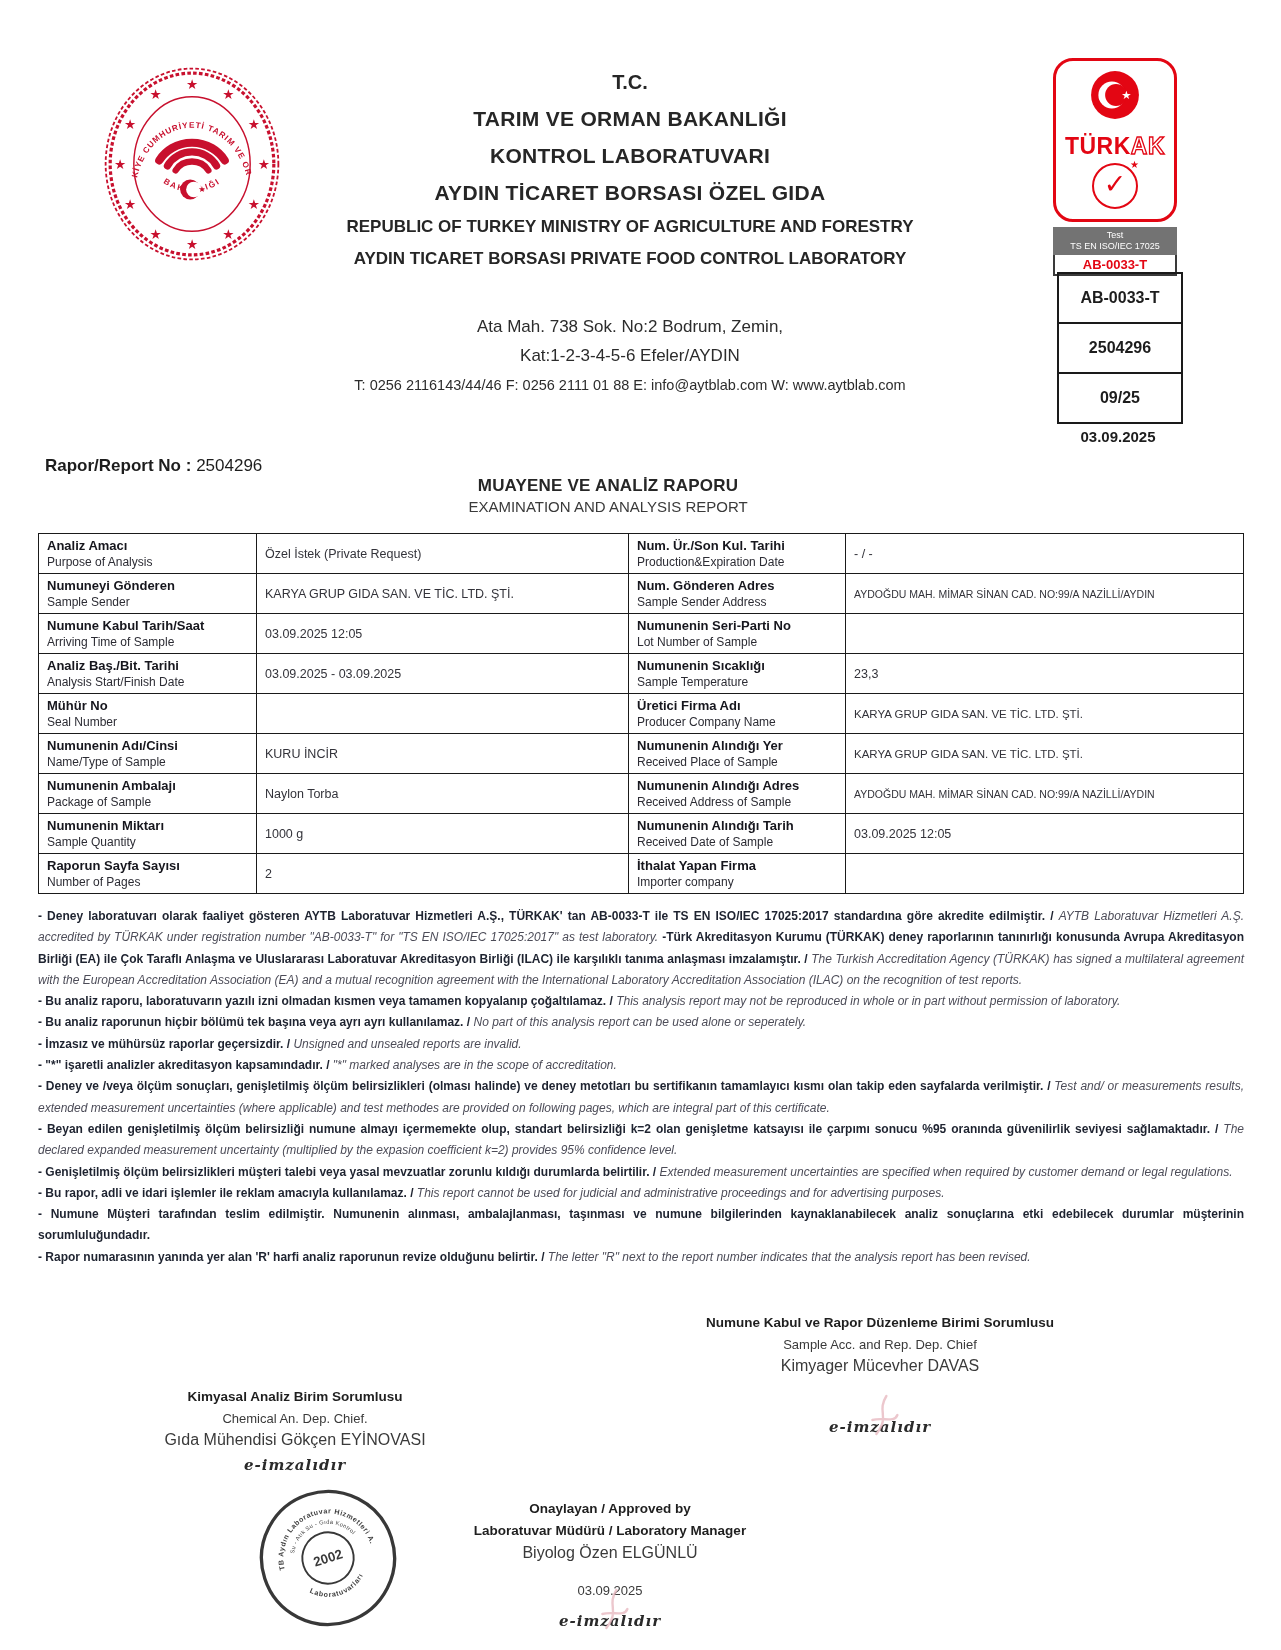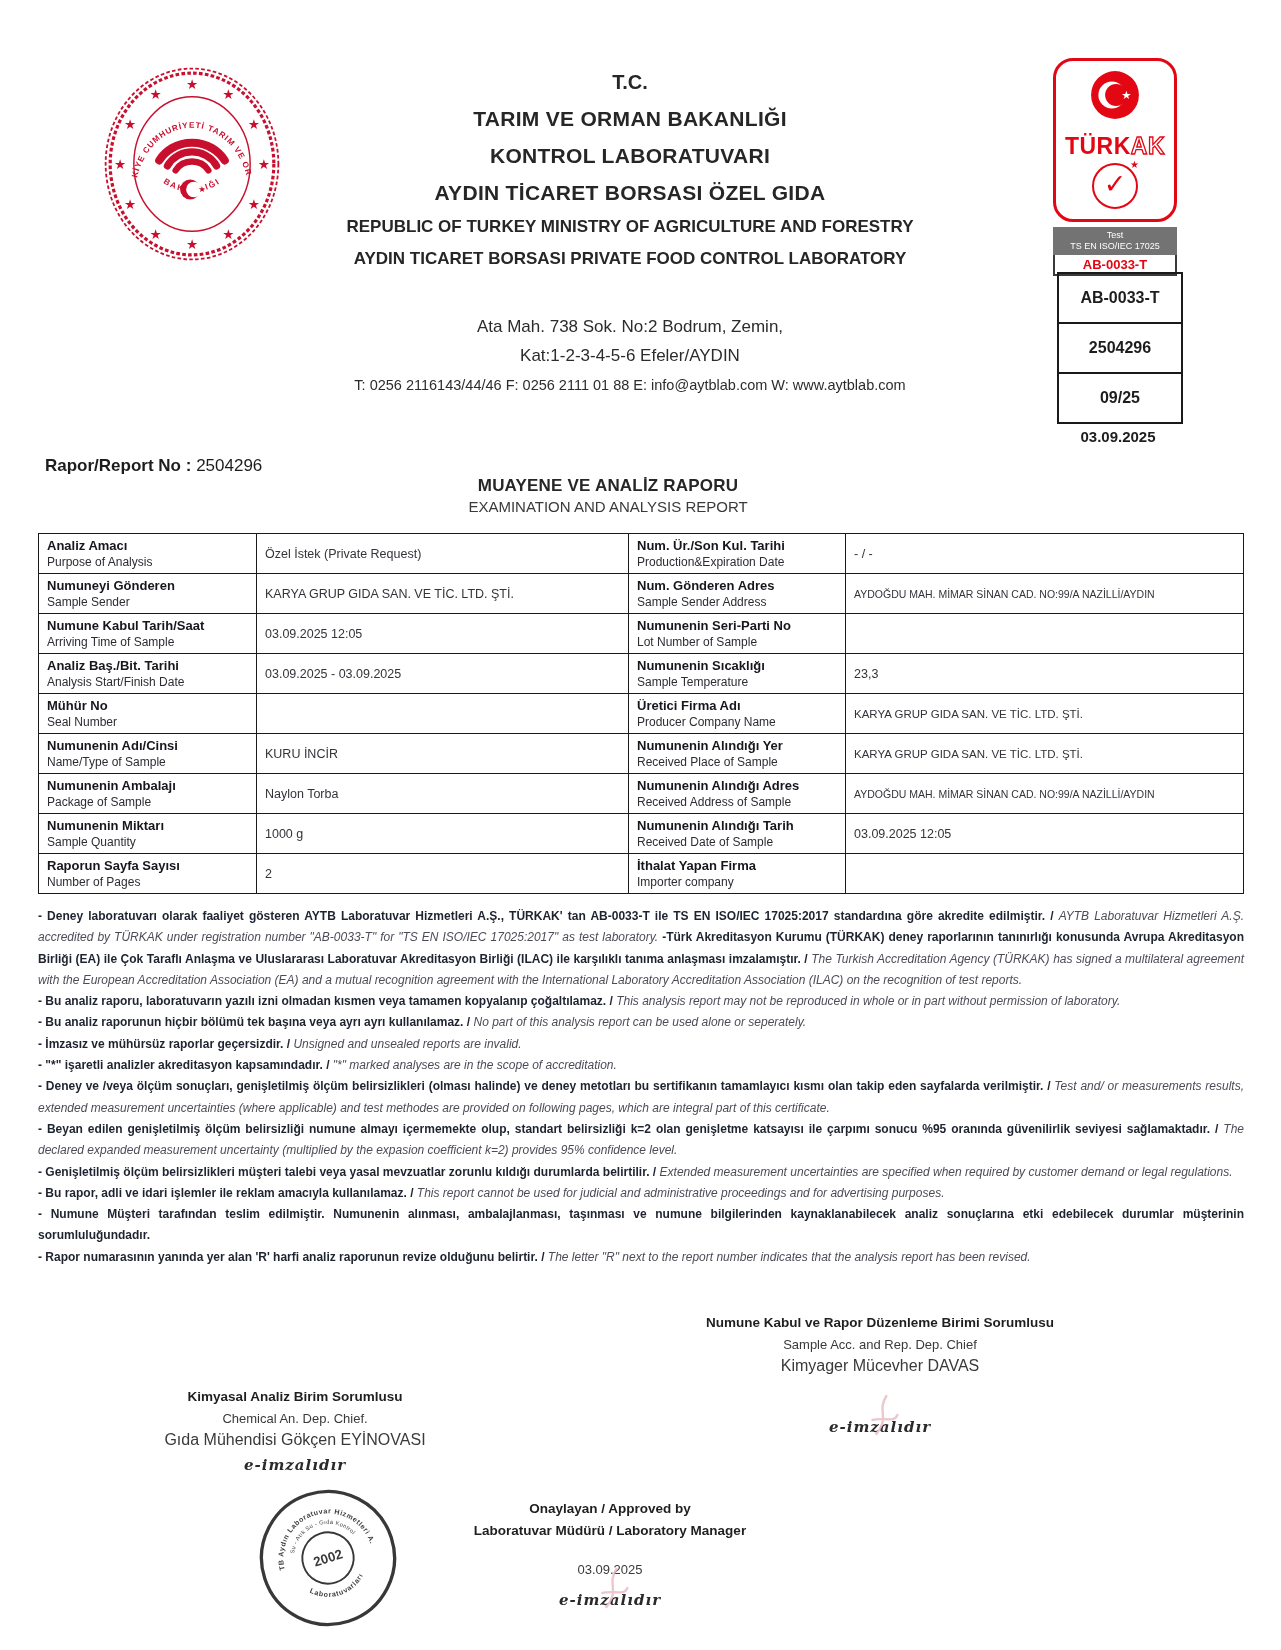--- a/index.html
+++ b/index.html
@@ -356,20 +356,21 @@
         <text font-size="7.5" font-weight="bold" fill="#1d1d1d" letter-spacing="0.8">
           <textPath href="#stBot" startOffset="50%" text-anchor="middle">Laboratuvarları</textPath>
         </text>
       </g>
     </svg>
   </div>
 
   <div class="sig approval">
     <div class="sig-title">Onaylayan / Approved by</div>
     <div class="sig-title">Laboratuvar Müdürü / Laboratory Manager</div>
+    <div class="sig-name">Biyolog Özen ELGÜNLÜ</div>
     <div class="sig-date">03.09.2025</div>
     <div class="esign">
       <svg class="squiggle" width="34" height="44" viewBox="0 0 34 44">
         <path d="M20,4 C10,20 24,24 10,42 M6,28 C16,25 28,31 31,23" stroke="#e6b5bd" stroke-width="2.4" fill="none" stroke-linecap="round"></path>
       </svg>
       <span>e-imzalıdır</span>
     </div>
   </div>
 
 </div>

